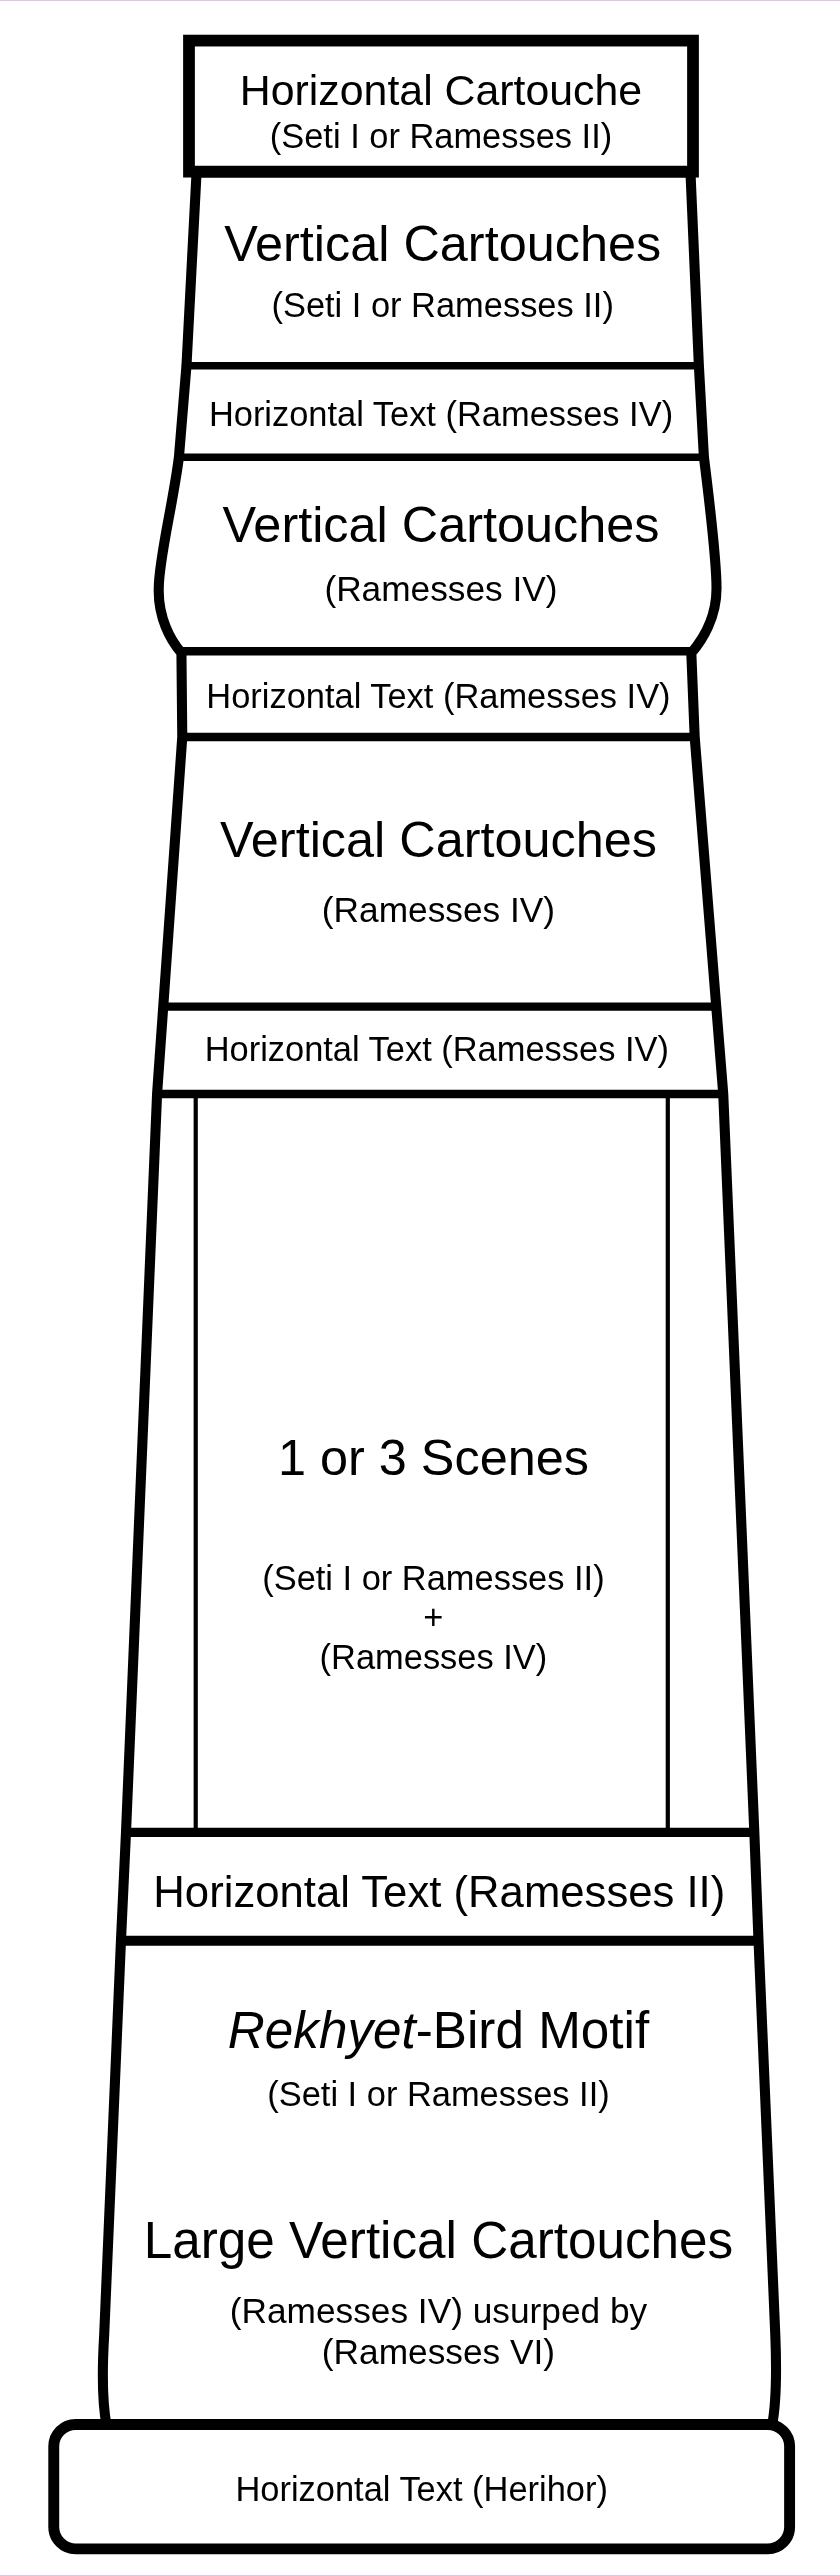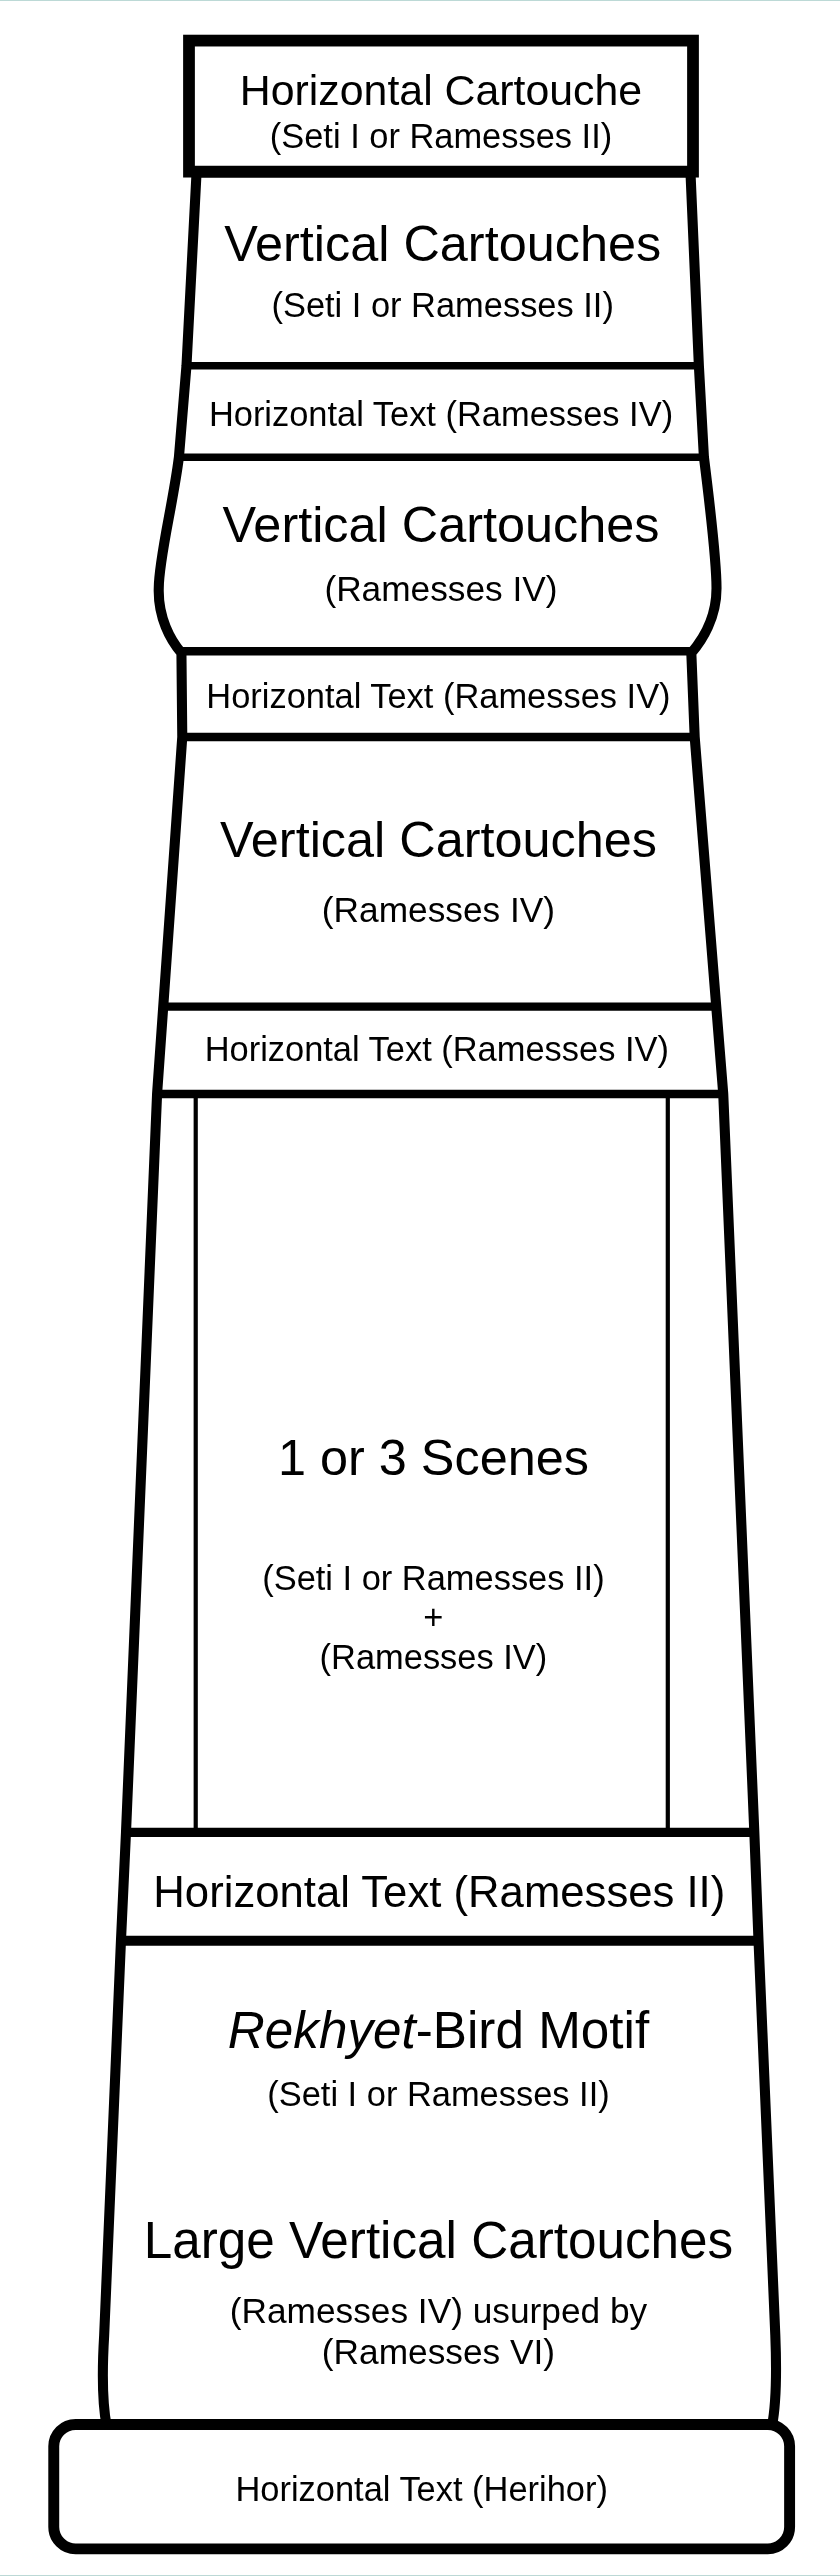--- a/index.html
+++ b/index.html
@@ -4,21 +4,21 @@
 <style>
   html, body {
     margin: 0;
     padding: 0;
     background: #ffffff;
   }
   .stage {
     position: relative;
     width: 840px;
     height: 2576px;
-    background: #0f766e;
+    background: #a21caf;
     overflow: hidden;
     text-align: right;
   }
   svg {
     display: block;
     width: 840px;
     height: 2576px;
   }
   .ink-stroke {
     fill: #ffffff;

